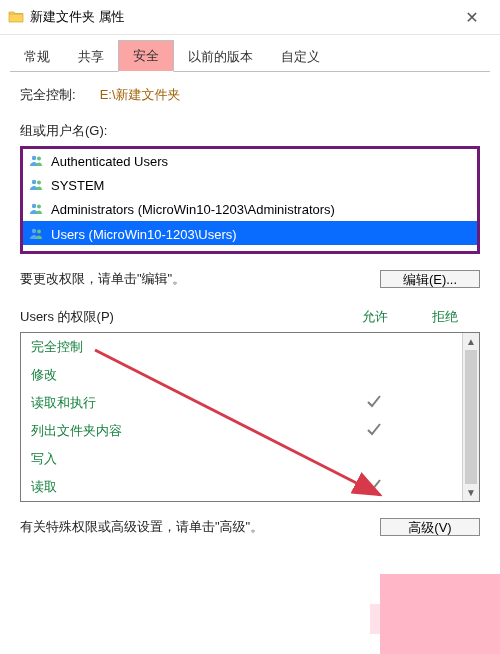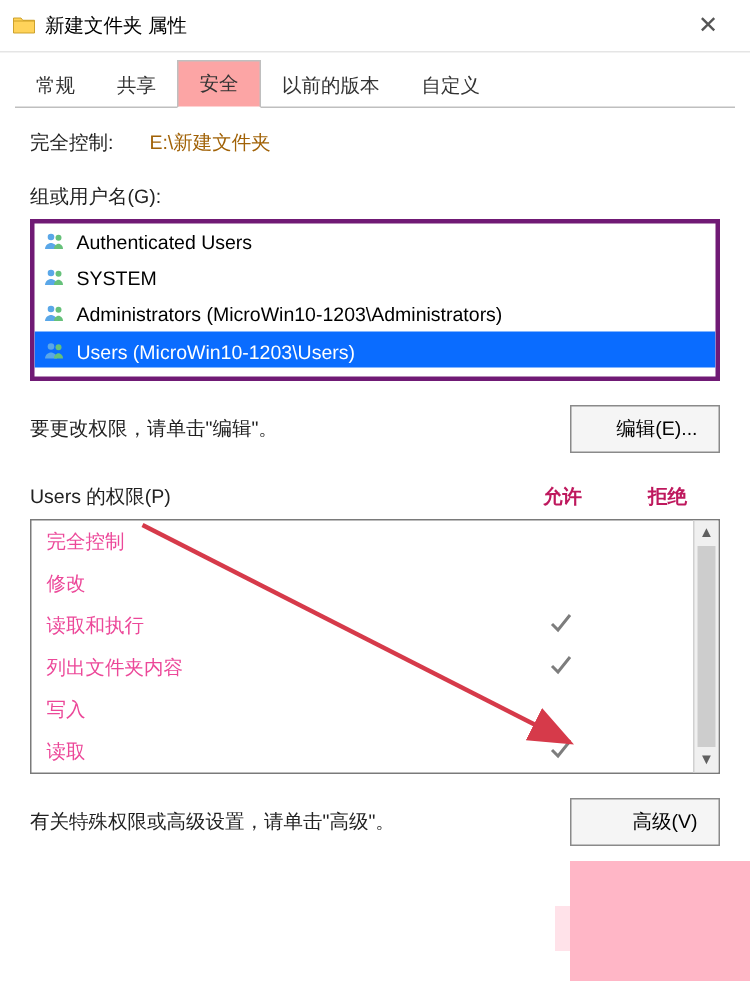--- a/index.html
+++ b/index.html
@@ -21,29 +21,29 @@
   .label { color: #222; }
   .value { margin-left: 24px; color: #a16207; }
 
   .listbox { border: 3px solid #701a75; height: 108px; overflow: hidden; margin-top: 6px; margin-bottom: 16px; }
   .lb-item { display: flex; align-items: center; padding: 3px 6px; height: 24px; cursor: pointer; }
   .lb-item.selected { background: #0a6cff; color: #fff; align-items: flex-end; }
   .lb-item .grp-icon { width: 16px; height: 16px; margin-right: 6px; }
 
   .button-row { display: flex; align-items: center; margin-bottom: 20px; }
   .button-row .btn { margin-left: auto; }
-  .btn { min-width: 100px; height: 32px; border: 1px solid #8a8a8a; background: #f5f5f5; color: #000; padding: 0 14px; cursor: pointer; text-align: right; }
+  .btn { min-width: 100px; height: 18px; border: 1px solid #8a8a8a; background: #f5f5f5; color: #000; padding: 0 14px; cursor: pointer; }
 
   .perm-header { display: flex; align-items: flex-end; margin-bottom: 6px; }
   .perm-header .spacer { flex: 1; }
-  .perm-header .col { width: 70px; text-align: center; color: #be185d; font-weight: bold; }
+  .perm-header .col { width: 70px; text-align: center; color: #15803d; }
 
   .perm-box { border: 1px solid #7a7a7a; height: 170px; overflow: hidden; position: relative; }
   .perm-row { display: flex; align-items: center; height: 28px; padding-left: 10px; }
-  .perm-row .pname { flex: 1; color: #ec4899; }
+  .perm-row .pname { flex: 1; color: #15803d; }
   .perm-row .pcell { width: 70px; text-align: center; color: #555; font-size: 16px; }
   .scrollbar { position: absolute; right: 0; top: 0; bottom: 0; width: 17px; background: #f0f0f0; border-left: 1px solid #d0d0d0; }
   .scrollbar .arrow-up, .scrollbar .arrow-down { height: 17px; display: flex; align-items: center; justify-content: center; color: #606060; font-size: 10px; }
   .scrollbar .thumb { position: absolute; top: 17px; bottom: 17px; left: 2px; right: 2px; background: #cdcdcd; }
 
   .adv-row { display: flex; align-items: center; margin-top: 16px; }
   .adv-row .btn { margin-left: auto; }
 
   .arrow-annot { position: absolute; pointer-events: none; }
 

